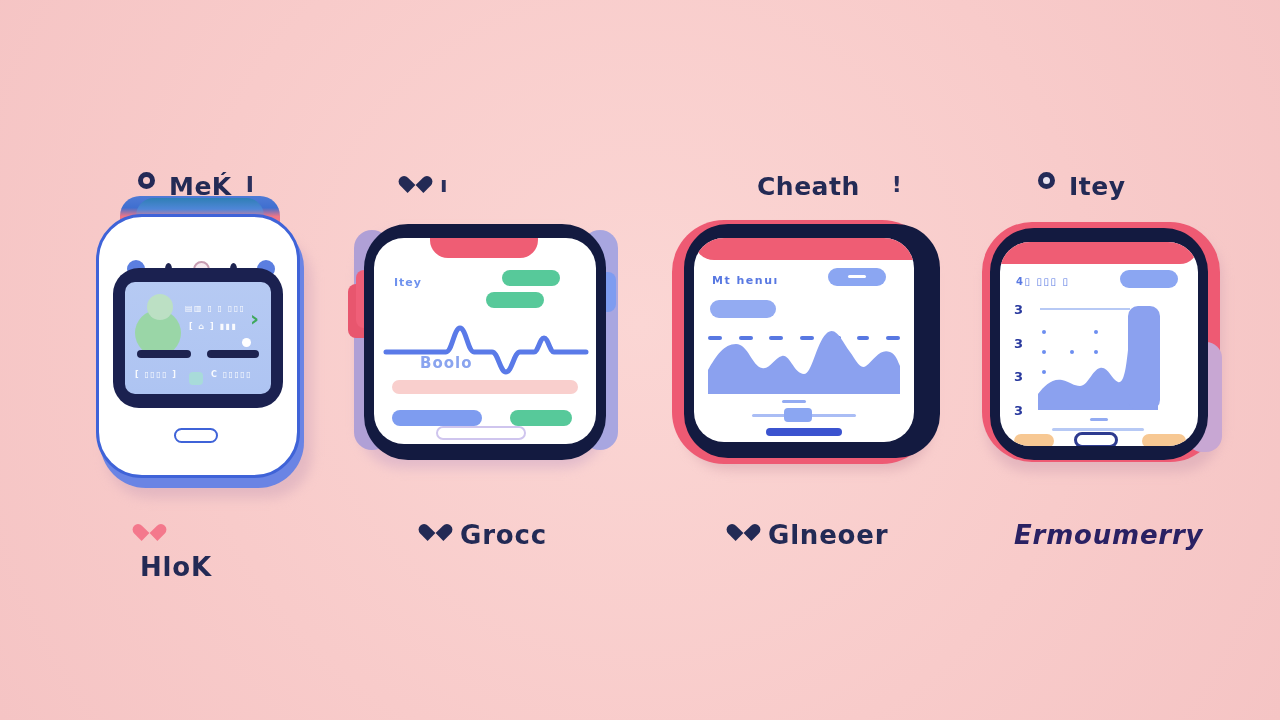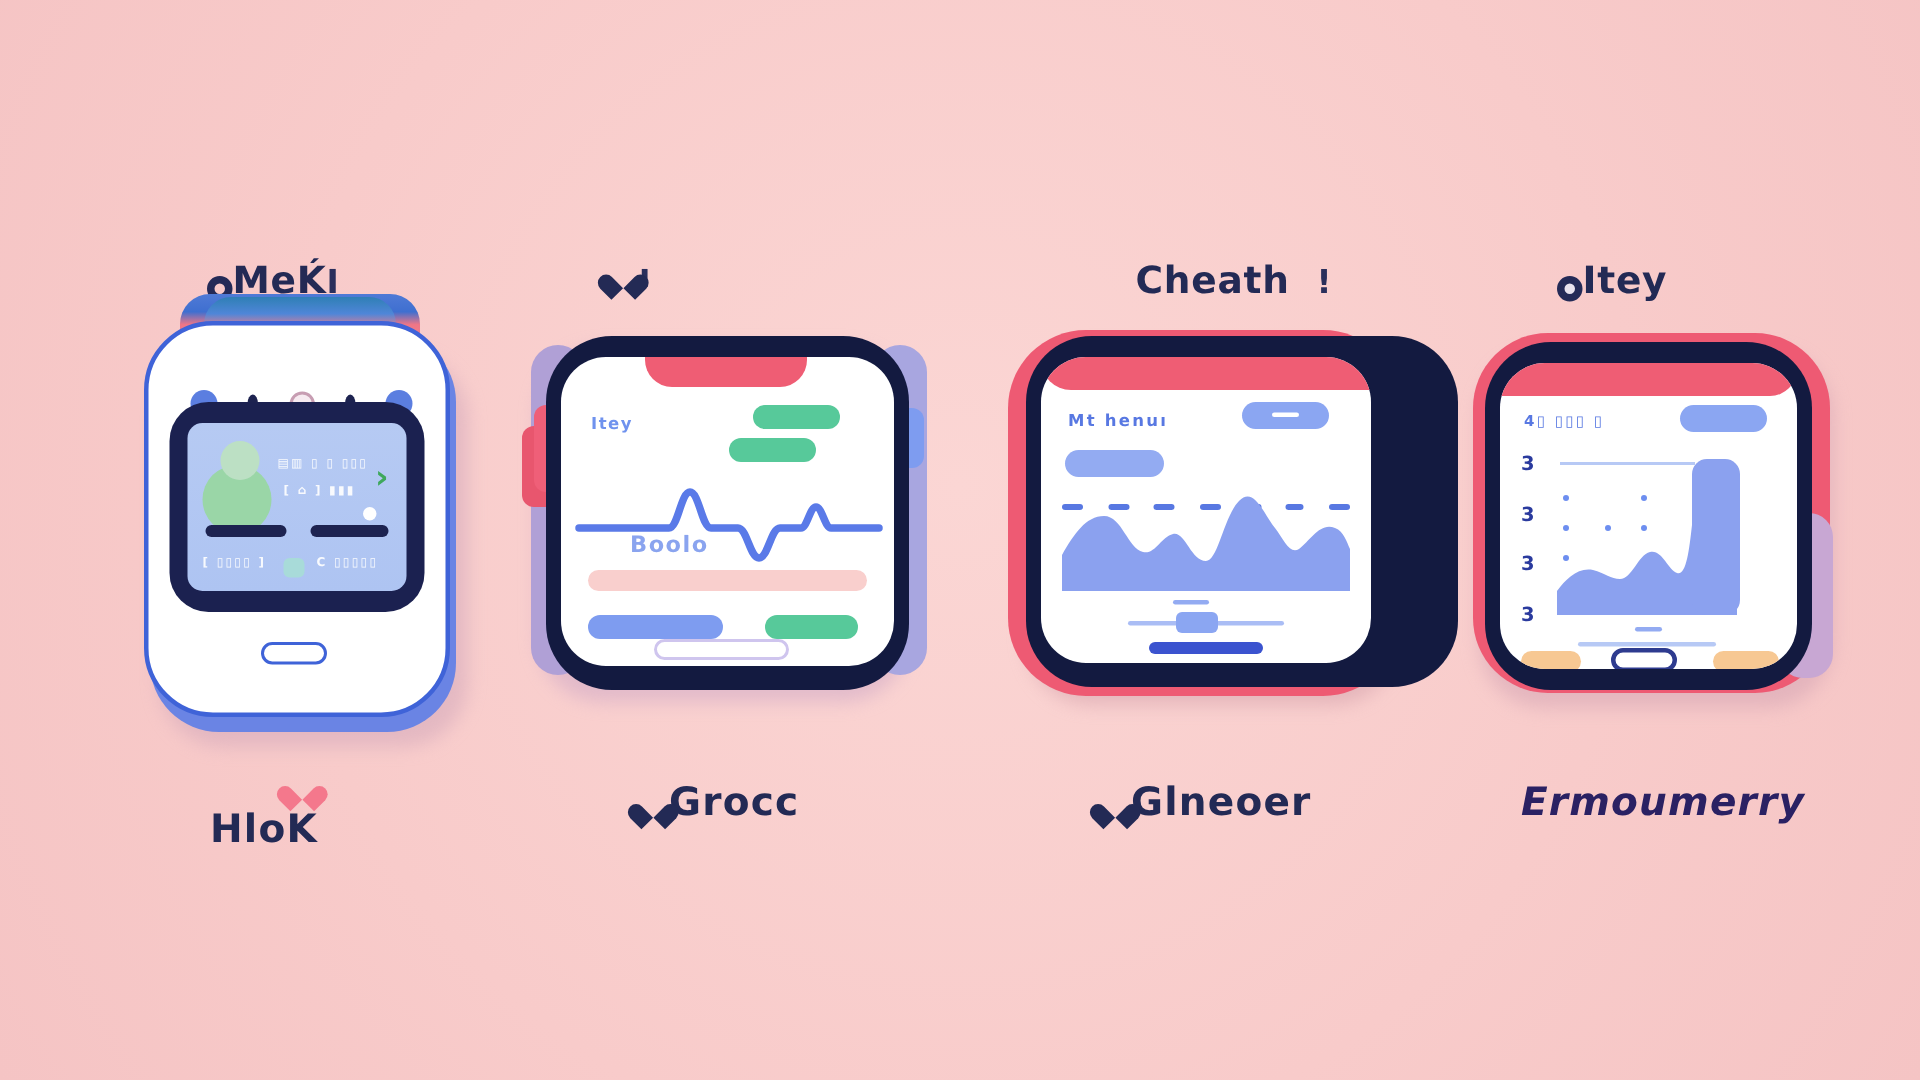--- a/index.html
+++ b/index.html
@@ -17,21 +17,22 @@
     position: relative;
     width: 1280px;
     height: 720px;
     background: radial-gradient(circle at 50% 45%, #fbd6d4 0%, #f8cbca 60%, #f5c4c4 100%);
   }
 
   
   .label {
     position: absolute;
     display: flex;
-    align-items: flex-end;
+    align-items: flex-start;
+    gap: 14px;
     white-space: nowrap;
   }
   .label .txt {
     font-size: 25px;
     font-weight: 700;
     color: #232a55;
     letter-spacing: 0.5px;
   }
   .label .txt.small-mark {
     font-size: 22px;
@@ -261,21 +262,21 @@
         <div class="pill" style="left:18px; top:172px; width:90px; height:16px; background:#7e9cf0;"></div>
         <div class="pill" style="left:136px; top:172px; width:62px; height:16px; background:#57c99a;"></div>
         <div class="pill" style="left:62px; top:188px; width:90px; height:14px; background:#ffffff; border:2px solid #cfc5ee; box-sizing:border-box;"></div>
       </div>
     </div>
   </div>
 
   <div class="watch" style="left:668px; top:212px; width:280px; height:262px;">
     <div class="shadow-blob" style="left:16px; top:20px; width:248px; height:238px; background:#d3a0ab;"></div>
     <div class="w-shell" style="left:4px; top:8px; width:262px; height:244px; border-radius:52px; background:#ee5a73;"></div>
-    <div class="w-bezel" style="left:16px; top:12px; width:288px; height:234px;">
+    <div class="w-bezel" style="left:16px; top:12px; width:256px; height:234px;">
       <div class="w-screen" style="left:10px; top:14px; width:220px; height:204px;">
         <div class="topstrip" style="background:#ef5d74; height:22px; border-radius:0 0 0 20px;"></div>
 
         <div style="position:absolute; left:18px; top:36px; color:#5878e2; font-size:11px; font-weight:700; letter-spacing:1.5px;">Mt henuı</div>
 
         <div class="pill" style="left:134px; top:30px; width:58px; height:18px; background:#8ba6f2;">
           <span style="position:absolute; left:20px; top:7px; width:18px; height:3px; border-radius:2px; background:#ffffff; display:block;"></span>
         </div>
         <div class="pill" style="left:16px; top:62px; width:66px; height:18px; background:#93abf2;"></div>
 

